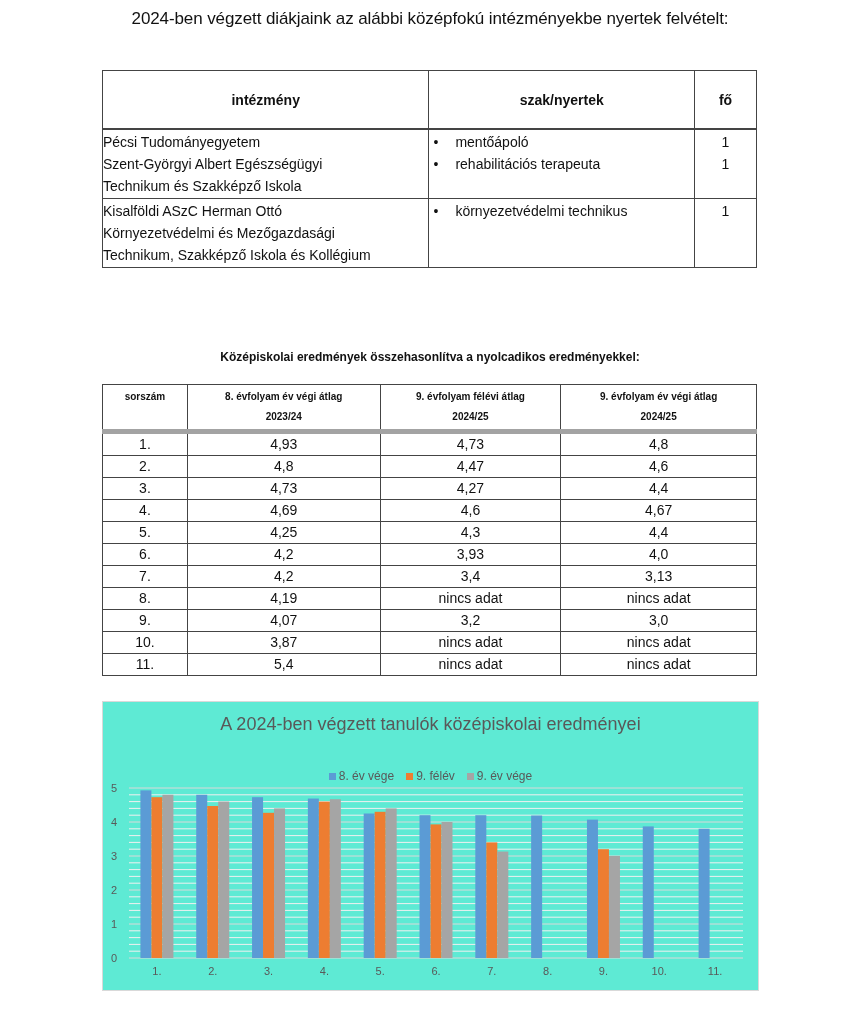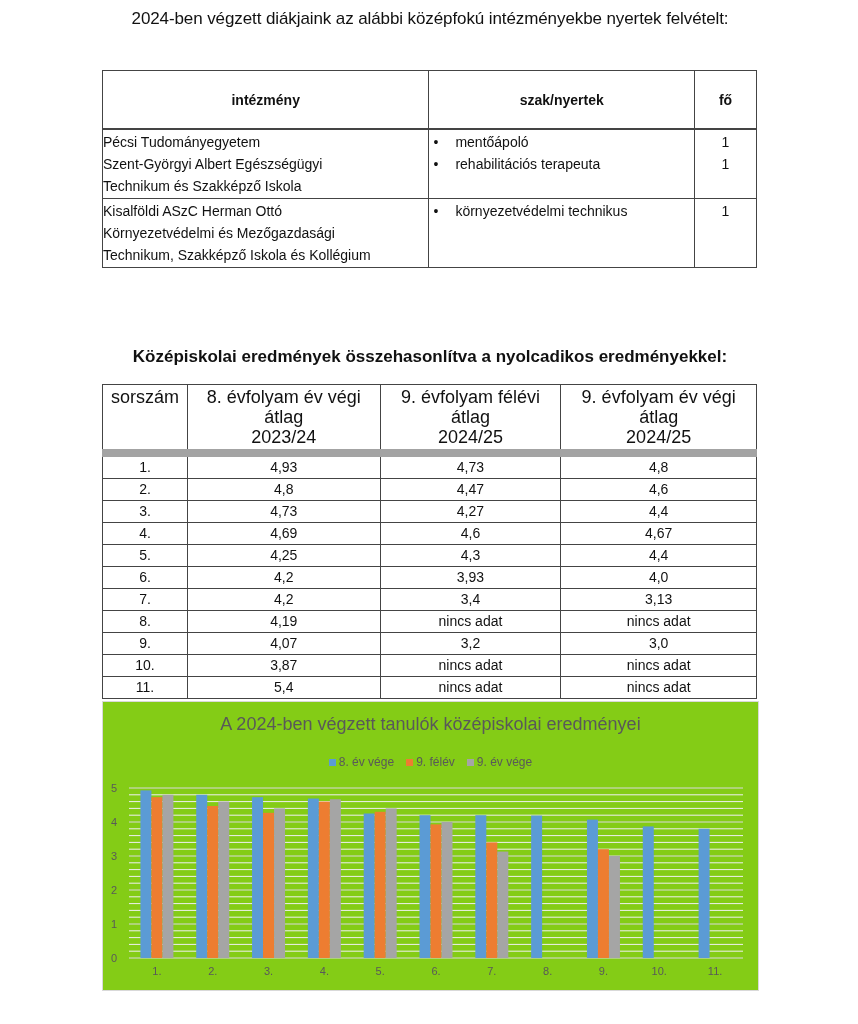--- a/index.html
+++ b/index.html
@@ -10,30 +10,30 @@
   table { border-collapse: collapse; position: absolute; font-size: 14px; }
   td, th { border: 1px solid #444; }
   #t1 { left: 102px; top: 70px; width: 655px; }
   #t1 th { font-weight: bold; font-size: 14px; height: 21px; padding: 18px; text-align: center; border-bottom: 2px solid #444; }
   #t1 td { vertical-align: top; padding: 1px 0; line-height: 22px; }
   #t1 td.num { text-align: center; }
   .bl { list-style: none; margin: 0; padding: 0; }
   .bl li { position: relative; padding-left: 26px; }
   .bl li::before { content: "\2022"; position: absolute; left: 4px; top: 0; }
   .title2 { position: absolute; left: 100px; top: 345px; width: 660px; text-align: center;
-            font-weight: bold; font-size: 17px; line-height: 24px; }
+            font-weight: bold; font-size: 12px; line-height: 24px; }
   #t2 { left: 102px; top: 384px; width: 655px; }
-  #t2 th { font-weight: normal; font-size: 18px; padding: 2px 2px; line-height: 20px; text-align: center; border-bottom: 8px solid #a3a3a3; vertical-align: top; }
+  #t2 th { font-weight: bold; font-size: 10px; padding: 2px 2px; line-height: 20px; text-align: center; border-bottom: 5px solid #a3a3a3; vertical-align: top; }
   #t2 td { text-align: center; padding: 0; height: 21px; line-height: 21px; }
   .chartbox { position: absolute; left: 102px; top: 701px; width: 655px; height: 288px;
-              border: 1px solid #d9d9d9; background: #84cc16; }
+              border: 1px solid #d9d9d9; background: #5eead4; }
   .chart-title { position: absolute; left: 0; top: 12px; width: 100%; text-align: center;
                  font-size: 18px; color: #595959; }
   .legend { position: absolute; left: 0; top: 51px; width: 100%; text-align: center; font-size: 12px; color: #595959; }
-  .legend .li { display: inline-block; margin: 2px 6px; }
+  .legend .li { display: inline-block; margin: 16px 6px; }
   .legend .sw { display: inline-block; width: 7px; height: 7px; margin-right: 3px; }
   svg { position: absolute; left: 0; top: 0; }
 </style>
 </head>
 <body>
 
 <div class="title1">2024-ben végzett diákjaink az alábbi középfokú intézményekbe nyertek felvételt:</div>
 
 <table id="t1">
   <colgroup>

